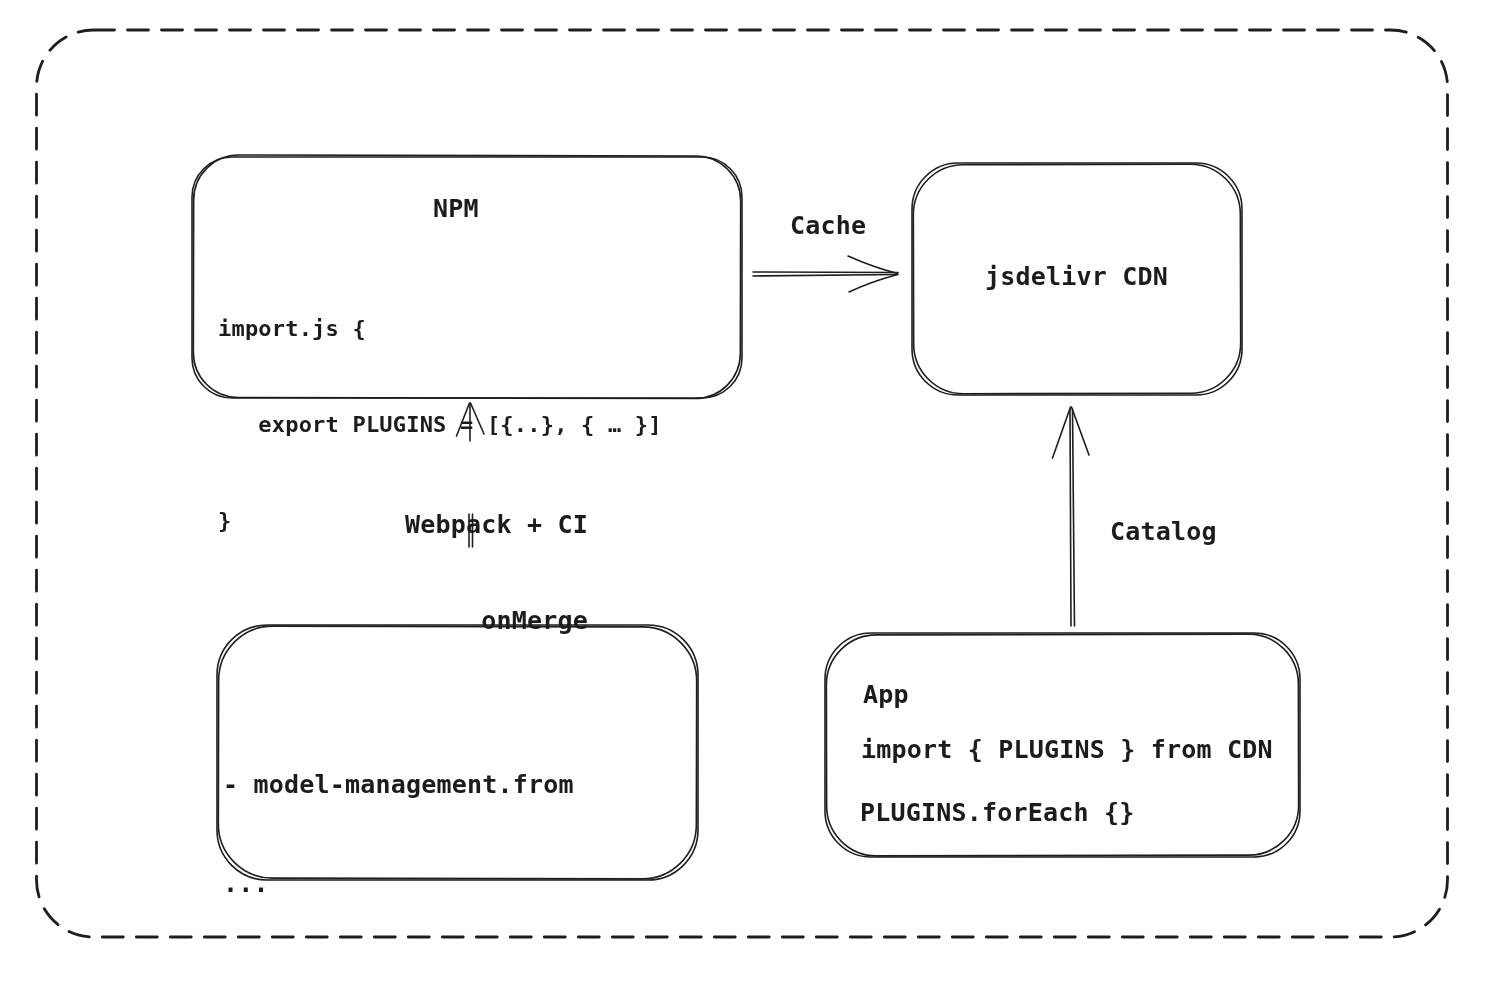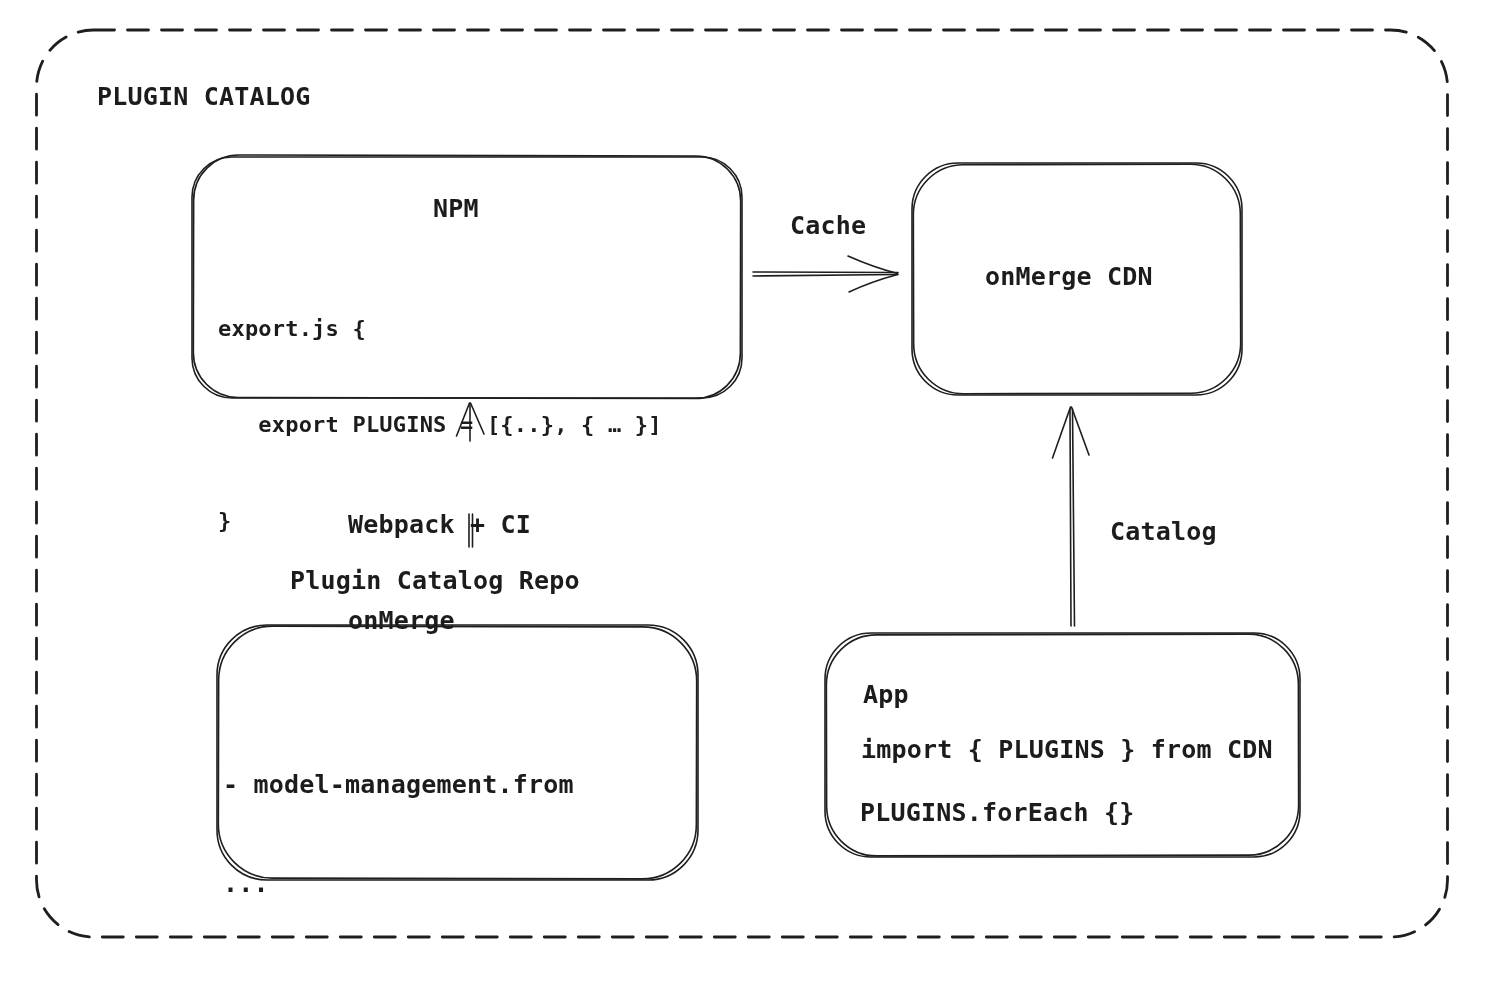--- a/index.html
+++ b/index.html
@@ -36,21 +36,21 @@
   }
   .txt {
     position: absolute;
     font-weight: 700;
     white-space: pre;
     letter-spacing: 0.2px;
   }
   .fs25 { font-size: 25px; line-height: 30px; }
   .fs22 { font-size: 22px; line-height: 32px; }
   .lh33 { line-height: 33px; }
-  .center { text-align: left; }
+  .center { text-align: right; }
 </style>
 </head>
 <body>
 
 <div class="canvas" style="--stroke: #1e1e1e; --text: #1c1c1c; --bg: #ffffff;">
 
   <svg class="shapes" viewBox="0 0 1506 1002" xmlns="http://www.w3.org/2000/svg">
 
     <rect class="frame-rect" x="36.5" y="30" width="1411" height="907" rx="57" ry="57"></rect>
 
@@ -90,39 +90,37 @@
     </g>
 
     <g>
       <path d="M1071 626 L1070 409"></path>
       <path d="M1074.5 626 L1072.5 409"></path>
       <path d="M1052.5 458 L1070.5 407"></path>
       <path d="M1089 455 L1071.5 407"></path>
     </g>
   </svg>
 
-  <div class="txt fs25" style="left:97px; top:82px;">PLUGIN CATALOG</div>
 
   <div class="txt fs25" style="left:433px; top:194px;">NPM</div>
   <div class="txt fs22" style="left:218px; top:249px;">
-    <div>export.js {</div>
+    <div>import.js {</div>
     <div>   export PLUGINS = [{..}, { … }]</div>
     <div>}</div>
   </div>
 
   <div class="txt fs25" style="left:790px; top:211px;">Cache</div>
 
-  <div class="txt fs25" style="left:985px; top:262px;">onMerge CDN</div>
+  <div class="txt fs25" style="left:985px; top:262px;">jsdelivr CDN</div>
 
   <div class="txt fs25 center" style="left:348px; top:445px; width:240px; line-height:32px;">
     <div>Webpack + CI</div>
     <div>onMerge</div>
   </div>
 
-  <div class="txt fs25" style="left:290px; top:566px;">Plugin Catalog Repo</div>
   <div class="txt fs25 lh33" style="left:223px; top:702px;">
     <div>- model-management.from</div>
     <div>...</div>
   </div>
 
   <div class="txt fs25" style="left:1110px; top:517px;">Catalog</div>
 
   <div class="txt fs25" style="left:863px; top:680px;">App</div>
   <div class="txt fs25" style="left:861px; top:735px;">import { PLUGINS } from CDN</div>
   <div class="txt fs25" style="left:860px; top:798px;">PLUGINS.forEach {}</div>

